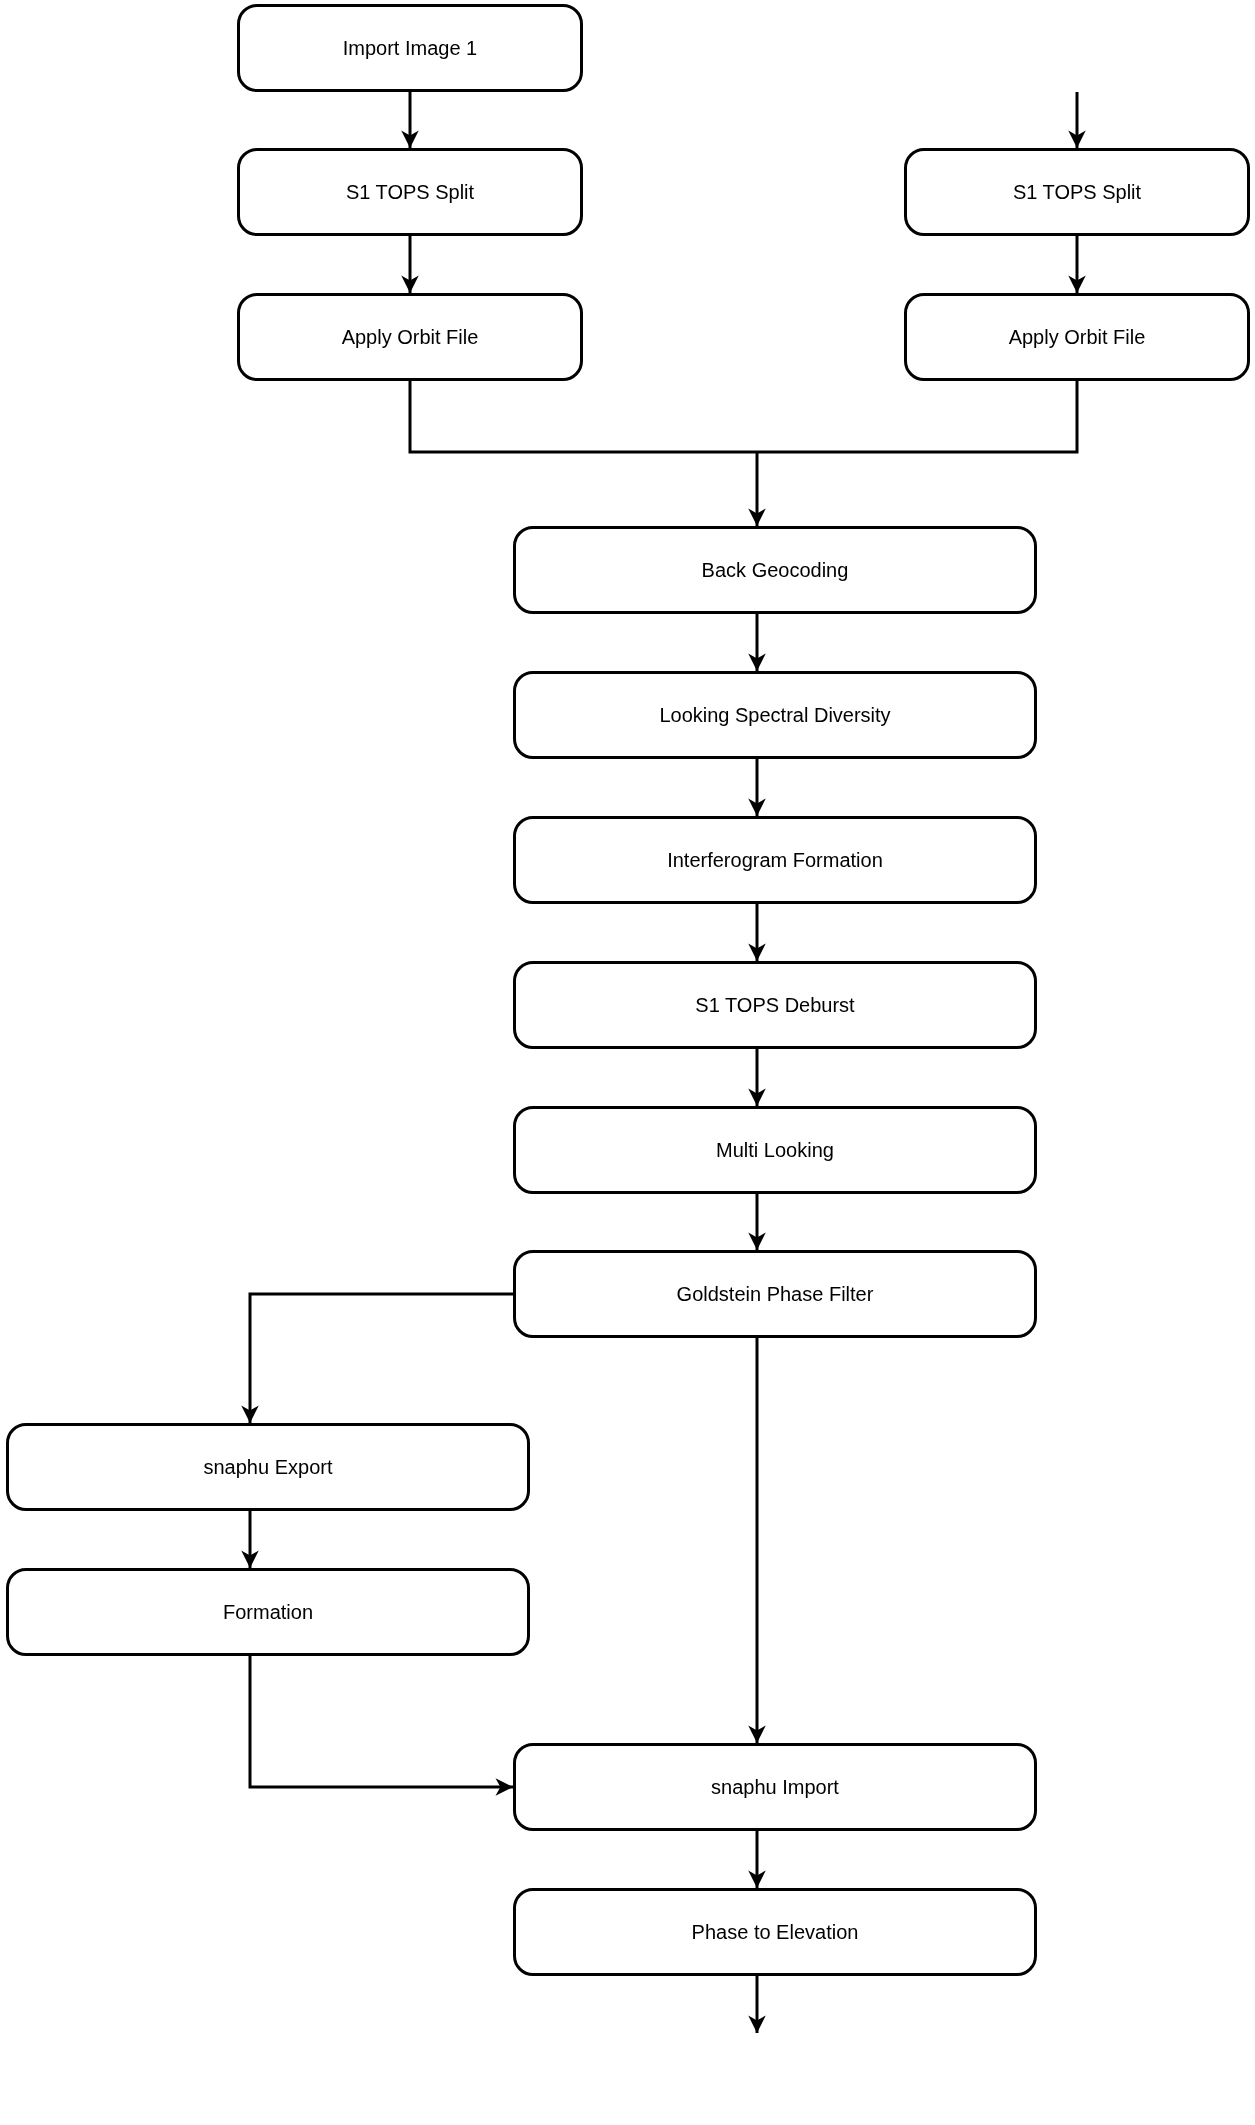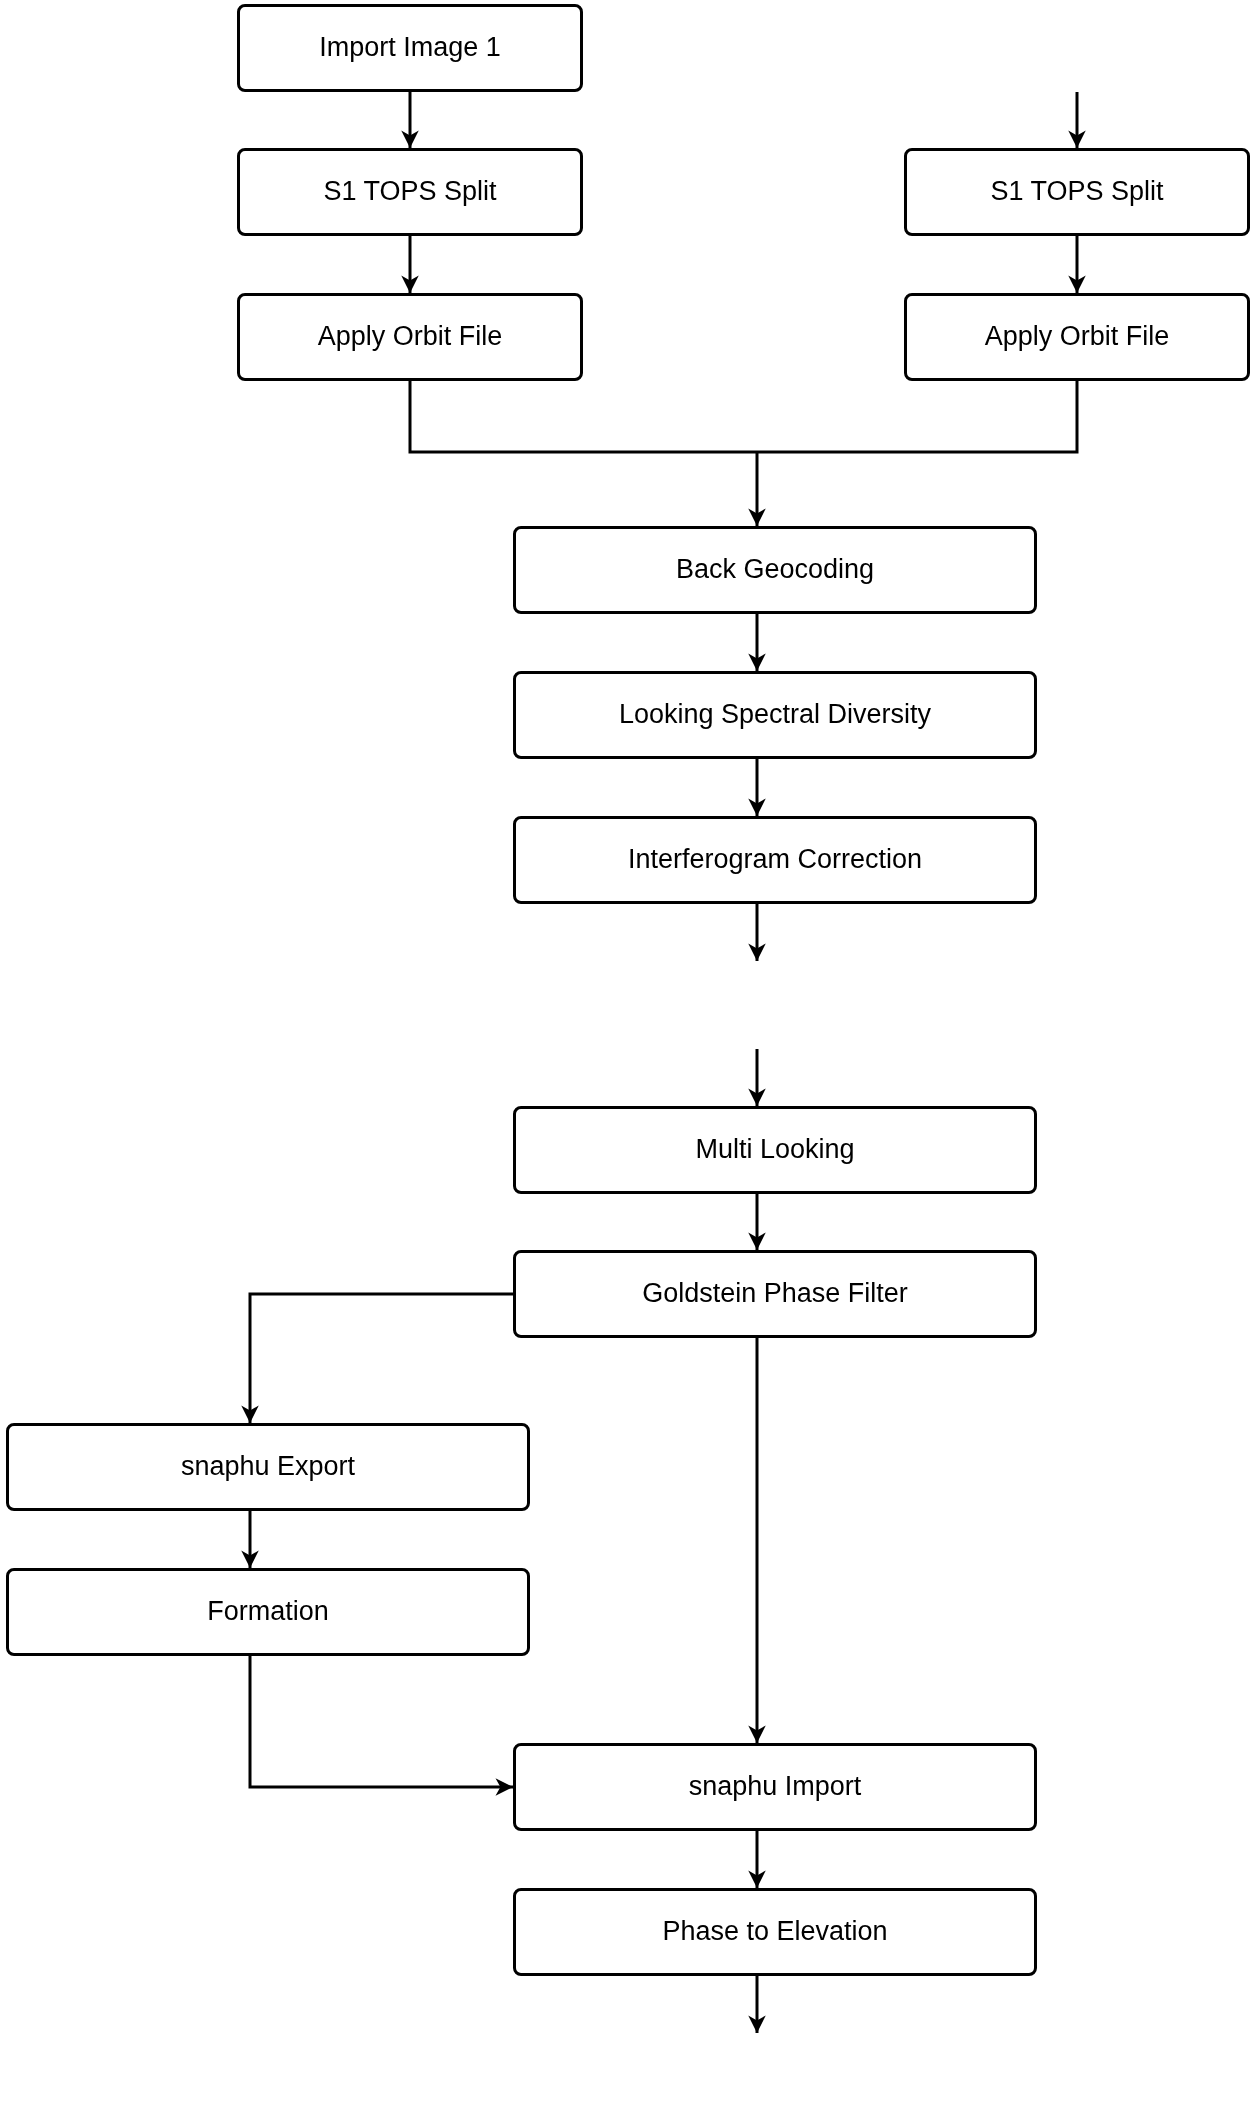--- a/index.html
+++ b/index.html
@@ -21,26 +21,26 @@
     left: 0;
     top: 0;
     width: 1255px;
     height: 2125px;
   }
   .node {
     position: absolute;
     box-sizing: border-box;
     background: #ffffff;
     border: 3px solid #000000;
-    border-radius: 8px;
+    border-radius: 20px;
     display: flex;
     align-items: center;
     justify-content: center;
     text-align: center;
-    font-size: 27px;
+    font-size: 20px;
     line-height: 1.1;
     color: #000000;
     padding: 0 8px;
     white-space: nowrap;
   }
   
   .w-branch  { width: 346px; height: 88px; }
   .w-main    { width: 524px; height: 88px; }
   .col-left  { left: 237px; }
   .col-right { left: 904px; }
@@ -81,21 +81,22 @@
 
   <div class="node w-branch col-left" style="top:4px">Import Image 1</div>
   <div class="node w-branch col-left" style="top:148px">S1 TOPS Split</div>
   <div class="node w-branch col-left" style="top:293px">Apply Orbit File</div>
 
   <div class="node w-branch col-right" style="top:148px">S1 TOPS Split</div>
   <div class="node w-branch col-right" style="top:293px">Apply Orbit File</div>
 
   <div class="node w-main col-main" style="top:526px">Back Geocoding</div>
   <div class="node w-main col-main" style="top:671px">Looking Spectral Diversity</div>
-  <div class="node w-main col-main" style="top:816px">Interferogram Correction</div>
+  <div class="node w-main col-main" style="top:816px">Interferogram Formation</div>
+  <div class="node w-main col-main" style="top:961px">S1 TOPS Deburst</div>
   <div class="node w-main col-main" style="top:1106px">Multi Looking</div>
   <div class="node w-main col-low" style="top:1423px">snaphu Export</div>
 
   <div class="node w-main col-main" style="top:1250px">Goldstein Phase Filter</div>
   <div class="node w-main col-low" style="top:1568px">Formation</div>
 
   <div class="node w-main col-main" style="top:1888px">Phase to Elevation</div>
   <div class="node w-main col-main" style="top:1743px">snaphu Import</div>
 
 </div>

